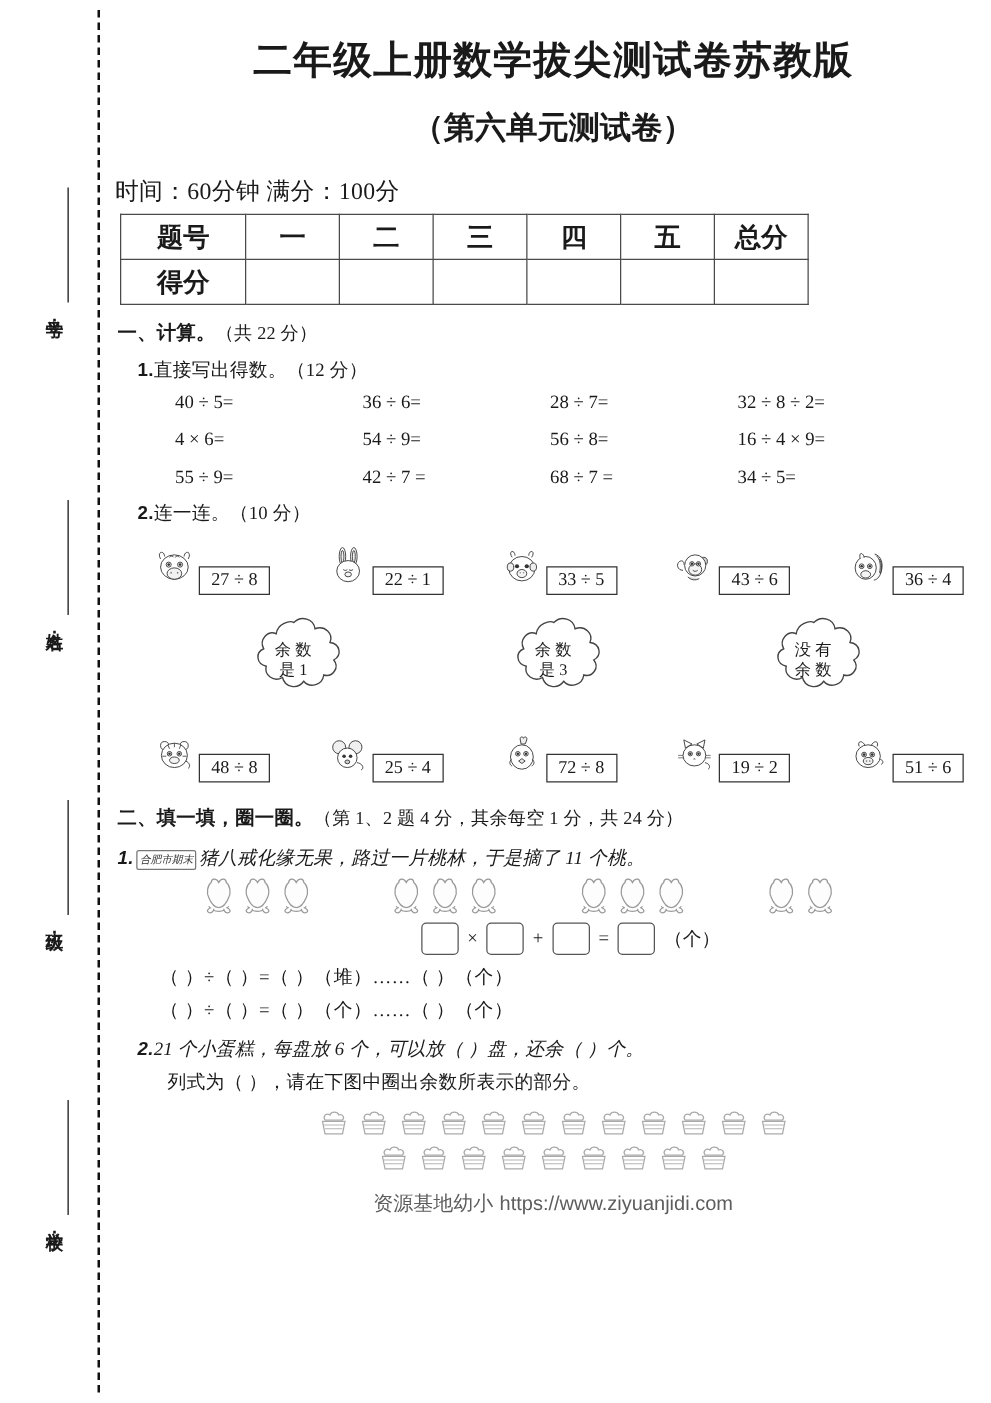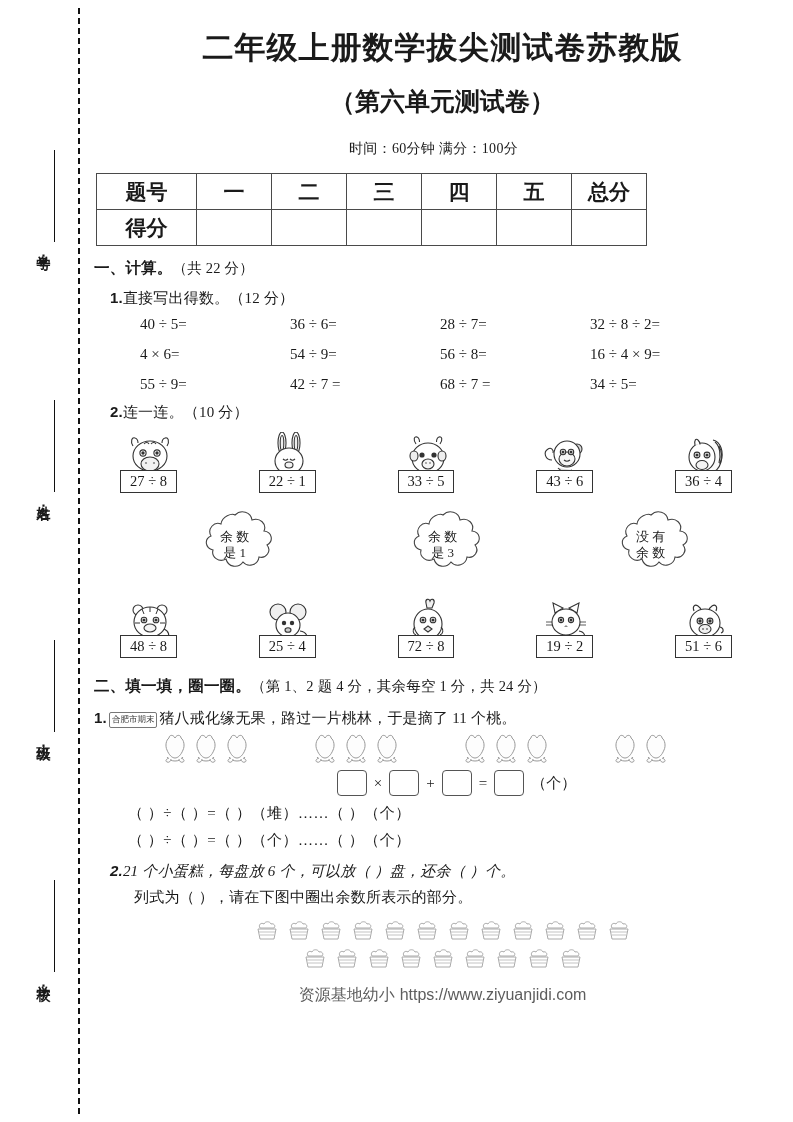--- a/index.html
+++ b/index.html
@@ -67,23 +67,23 @@
     font-family: "Liberation Serif", "DejaVu Serif", serif;
   }
   .title-sub {
     text-align: center;
     font-size: 25px;
     font-weight: bold;
     margin: 16px 0 0 0;
   }
 
   .meta-line {
-    text-align: center;
-    font-size: 14px;
-    margin: 22px 18px 15px 0;
+    text-align: left;
+    font-size: 19px;
+    margin: 22px 18px 5px 0;
     letter-spacing: 0.3px;
   }
 
   
   table.score-table {
     border-collapse: collapse;
     width: 551px;
     margin: 0 0 0 4px;
     table-layout: fixed;
   }
@@ -127,22 +127,22 @@
 
   
   .animal-row {
     display: flex;
     justify-content: space-between;
     margin: 10px 22px 0 28px;
     align-items: flex-end;
   }
   .animal-item {
     display: flex;
-    flex-direction: column;
-    align-items: flex-start;
+    flex-direction: row;
+    align-items: flex-end;
     width: 96px;
   }
   .animal-art { height: 46px; display: block; }
   .expr-box {
     border: 1.2px solid #333;
     padding: 2px 9px;
     font-size: 14.5px;
     background: #fff;
     margin-top: -8px;
     position: relative;
@@ -529,21 +529,21 @@
         </g>
       </svg>
       <div class="expr-box">51 ÷ 6</div>
     </div>
   </div>
 
   <div class="sec-head" style="margin-top:18px;">
     <span>二、填一填，圈一圈。</span><span class="pts">（第 1、2 题 4 分，其余每空 1 分，共 24 分）</span>
   </div>
 
-  <div class="q-text" style="margin-left:2px;">
+  <div class="q-text" style="margin-left:2px;font-style:italic;">
     <span class="idx" style="font-family:'Liberation Sans',sans-serif;font-weight:bold;">1.</span><span class="stamp">合肥市期末</span><span>猪八戒化缘无果，路过一片桃林，于是摘了 11 个桃。</span>
   </div>
 
   <div class="peach-row">
     <div class="peach-group">
       <svg width="26" height="30" viewBox="0 0 26 30">
           <g fill="#fdfdfd" stroke="#999" stroke-width="1">
             <path d="M13 4c2-4 6-3 6 0 3 2 4 8 2 12-2 5-5 8-8 8s-6-3-8-8C3 12 4 6 7 4c0-3 4-4 6 0z"></path>
             <path d="M5 23c2 3 5 4 8 4s6-1 8-4" fill="none"></path>
             <path d="M7 24c-3 1-4 3-2 4s4-1 4-3M19 24c3 1 4 3 2 4s-4-1-4-3"></path>

